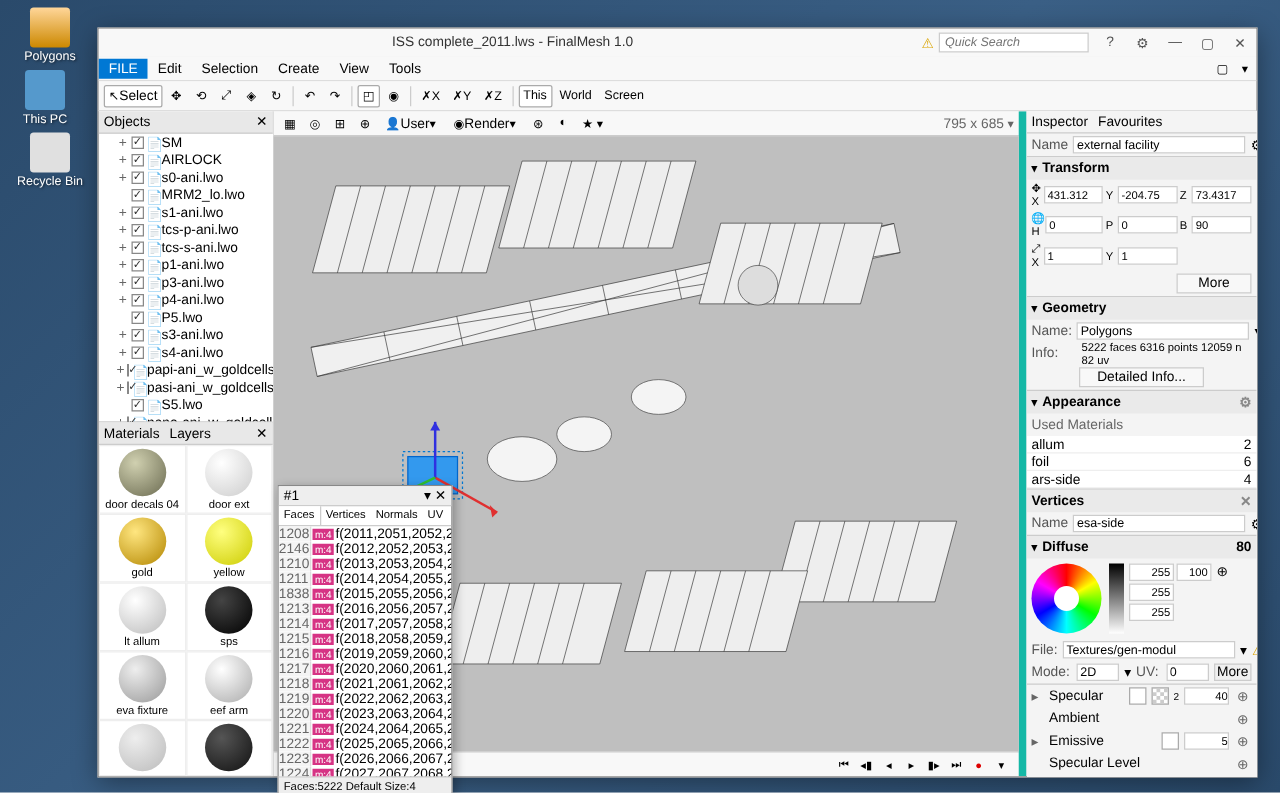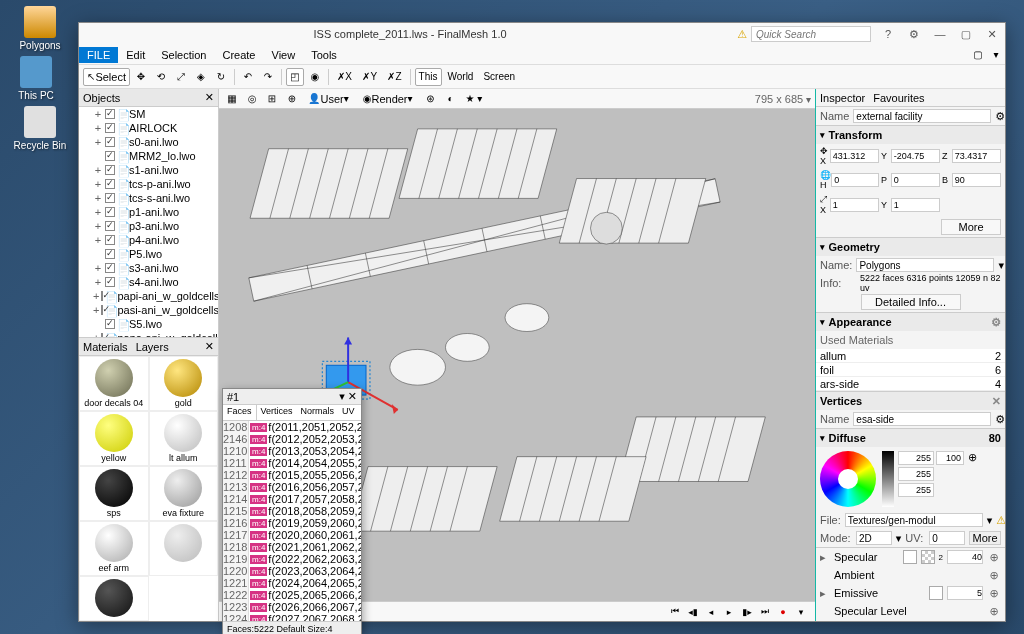--- a/index.html
+++ b/index.html
@@ -37,21 +37,21 @@
 .mat-cell { padding: 2px; text-align: center; border: 1px solid #eee; }
 .mat-ball { width: 38px; height: 38px; border-radius: 50%; margin: 0 auto; }
 .mat-lbl { font-size: 9px; margin-top: 1px; }
 .viewport-area { flex: 1; display: flex; flex-direction: column; }
 .vp-toolbar { height: 20px; display: flex; align-items: center; padding: 0 4px; gap: 2px; background: #f8f8f8; border-bottom: 1px solid #ccc; }
 .vp-size { margin-left: auto; font-size: 10px; color: #666; }
 .viewport { flex: 1; background: #bfbfbf; position: relative; overflow: hidden; }
 .viewport .model { position: absolute; inset: 0; }
 .playback { height: 20px; display: flex; align-items: center; justify-content: flex-end; padding: 0 6px; gap: 2px; background: #f8f8f8; border-top: 1px solid #ccc; }
 .pb-btn { width: 16px; height: 14px; display: flex; align-items: center; justify-content: center; cursor: pointer; font-size: 9px; }
-.inspector { width: 190px; background: #f4f4f4; border-left: 1px solid #14b8a6; overflow: auto; font-size: 10px; }
+.inspector { width: 190px; background: #f4f4f4; border-left: 6px solid #14b8a6; overflow: auto; font-size: 10px; }
 .insp-tabs { height: 18px; display: flex; align-items: center; padding: 0 4px; gap: 8px; border-bottom: 1px solid #ccc; }
 .insp-row { display: flex; align-items: center; height: 18px; padding: 0 4px; gap: 4px; }
 .insp-row label { width: 30px; color: #555; }
 .insp-row input { flex: 1; height: 14px; border: 1px solid #ccc; padding: 0 2px; font-size: 10px; }
 .insp-section { border-top: 1px solid #ccc; }
 .insp-sec-hdr { height: 18px; display: flex; align-items: center; padding: 0 4px; font-weight: bold; background: #eaeaea; cursor: pointer; }
 .insp-sec-hdr .tog { margin-right: 4px; font-size: 9px; }
 .insp-sec-hdr .gear { margin-left: auto; color: #888; }
 .xyz-row { display: flex; padding: 2px 4px; gap: 2px; }
 .xyz-cell { flex: 1; display: flex; align-items: center; }
@@ -266,20 +266,24 @@
           <span>Materials</span>
           <span>Layers</span>
           <span style="margin-left:auto">✕</span>
         </div>
         <div class="mat-grid" id="mat-grid">
             <div class="mat-cell">
               <div class="mat-ball" style="background:radial-gradient(circle at 35% 30%, #d0d0b0, #6a6a50)"></div>
               <div class="mat-lbl">door decals 04</div>
             </div>
             <div class="mat-cell">
+              <div class="mat-ball" style="background:radial-gradient(circle at 35% 30%, #fff, #ccc)"></div>
+              <div class="mat-lbl">door ext</div>
+            </div>
+            <div class="mat-cell">
               <div class="mat-ball" style="background:radial-gradient(circle at 35% 30%, #ffe680, #b38600)"></div>
               <div class="mat-lbl">gold</div>
             </div>
             <div class="mat-cell">
               <div class="mat-ball" style="background:radial-gradient(circle at 35% 30%, #ffff80, #cccc00)"></div>
               <div class="mat-lbl">yellow</div>
             </div>
             <div class="mat-cell">
               <div class="mat-ball" style="background:radial-gradient(circle at 35% 30%, #fff, #bbb)"></div>
               <div class="mat-lbl">lt allum</div>
@@ -631,21 +635,21 @@
         <span class="idx">1210</span>
         <span class="mat">m:4</span>
         <span>f(2013,2053,2054,2014) t(</span>
       </div>
       <div class="face-row">
         <span class="idx">1211</span>
         <span class="mat">m:4</span>
         <span>f(2014,2054,2055,2015) t(5</span>
       </div>
       <div class="face-row">
-        <span class="idx">1212</span>
+        <span class="idx">1838</span>
         <span class="mat">m:4</span>
         <span>f(2015,2055,2056,2016) t(6</span>
       </div>
       <div class="face-row">
         <span class="idx">1213</span>
         <span class="mat">m:4</span>
         <span>f(2016,2056,2057,2017) t(3</span>
       </div>
       <div class="face-row">
         <span class="idx">1214</span>

